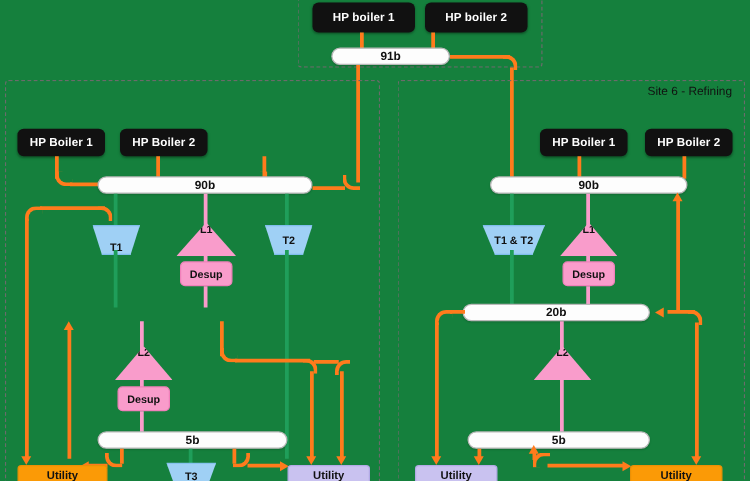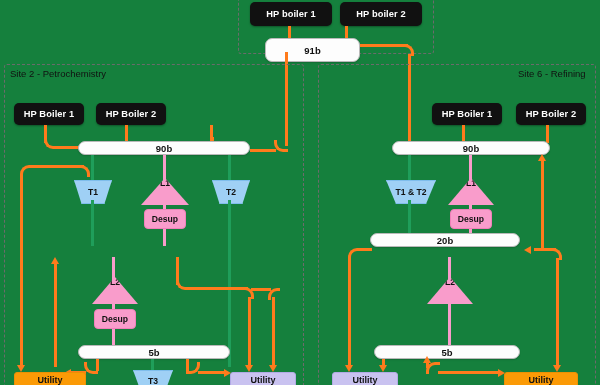--- a/index.html
+++ b/index.html
@@ -58,32 +58,31 @@
   <div class="boiler" style="left:250px;top:2px;width:82px;height:24px;">
     <span>HP boiler 1</span>
   </div>
   <div class="boiler" style="left:340px;top:2px;width:82px;height:24px;">
     <span>HP boiler 2</span>
   </div>
 
   <div class="pipe" style="left:288px;top:26px;width:3px;height:14px;"></div>
   <div class="pipe" style="left:345px;top:26px;width:3px;height:14px;"></div>
 
-  <div class="header" style="left:265px;top:38px;width:95px;height:24px;">
+  <div class="header" style="left:265px;top:38px;width:95px;height:14px;">
     <span>91b</span>
   </div>
 
   <div class="pipe" style="left:285px;top:52px;width:3px;height:94px;"></div>
 
   <div class="pipe" style="left:360px;top:44px;width:48px;height:3px;"></div>
   <div class="elbow e-tr" style="left:402px;top:44px;width:12px;height:12px;"></div>
   <div class="pipe" style="left:408px;top:54px;width:3px;height:92px;"></div>
 
   <div class="dashbox" style="left:4px;top:64px;width:300px;height:330px;"></div>
-  <div class="site-label" style="left:10px;top:68px;">Site 2 - Petrochemistry</div>
 
   <div class="boiler" style="left:14px;top:103px;width:70px;height:22px;">
     <span>HP Boiler 1</span>
   </div>
   <div class="boiler" style="left:96px;top:103px;width:70px;height:22px;">
     <span>HP Boiler 2</span>
   </div>
 
   <div class="pipe" style="left:44px;top:125px;width:3px;height:18px;"></div>
   <div class="elbow e-bl" style="left:44px;top:137px;width:14px;height:12px;"></div>
@@ -91,21 +90,21 @@
   <div class="pipe" style="left:125px;top:125px;width:3px;height:18px;"></div>
   <div class="pipe" style="left:210px;top:125px;width:3px;height:18px;"></div>
   <div class="elbow e-br" style="left:200px;top:137px;width:14px;height:12px;"></div>
   <div class="pipe" style="left:178px;top:146px;width:24px;height:3px;"></div>
 
   <div class="header" style="left:78px;top:141px;width:172px;height:14px;">
     <span>90b</span>
   </div>
 
   <div class="pipe green" style="left:91px;top:155px;width:3px;height:27px;"></div>
-  <div class="turbine" style="left:74px;top:180px;width:36px;height:22px;">
+  <div class="turbine" style="left:74px;top:180px;width:36px;height:22px;align-items:flex-end;">
     <span>T1</span>
   </div>
   <div class="pipe green" style="left:91px;top:200px;width:3px;height:46px;"></div>
 
   <div class="pipe pink" style="left:163px;top:155px;width:3px;height:26px;"></div>
   <div class="letdown" style="left:141px;top:178px;width:48px;height:26px;">
     <span>L1</span>
   </div>
   <div class="pipe pink" style="left:163px;top:203px;width:3px;height:7px;"></div>
   <div class="desup" style="left:144px;top:209px;width:42px;height:20px;">
@@ -208,21 +207,21 @@
   </div>
   <div class="pipe pink" style="left:469px;top:203px;width:3px;height:7px;"></div>
   <div class="desup" style="left:450px;top:209px;width:42px;height:20px;">
     <span>Desup</span>
   </div>
   <div class="pipe pink" style="left:469px;top:229px;width:3px;height:17px;"></div>
 
   <div class="pipe" style="left:541px;top:160px;width:3px;height:90px;"></div>
   <div class="arw up" style="left:538px;top:154px;"></div>
 
-  <div class="header" style="left:370px;top:233px;width:150px;height:14px;">
+  <div class="header" style="left:370px;top:243px;width:150px;height:14px;">
     <span>20b</span>
   </div>
 
   <div class="pipe" style="left:534px;top:248px;width:22px;height:3px;"></div>
   <div class="arw rt" style="left:524px;top:246px;transform:rotate(180deg);"></div>
   <div class="elbow e-tr" style="left:550px;top:248px;width:12px;height:12px;"></div>
   <div class="pipe" style="left:556px;top:258px;width:3px;height:109px;"></div>
   <div class="arw dn" style="left:553px;top:365px;"></div>
 
   <div class="elbow e-tl" style="left:348px;top:248px;width:14px;height:12px;"></div>

